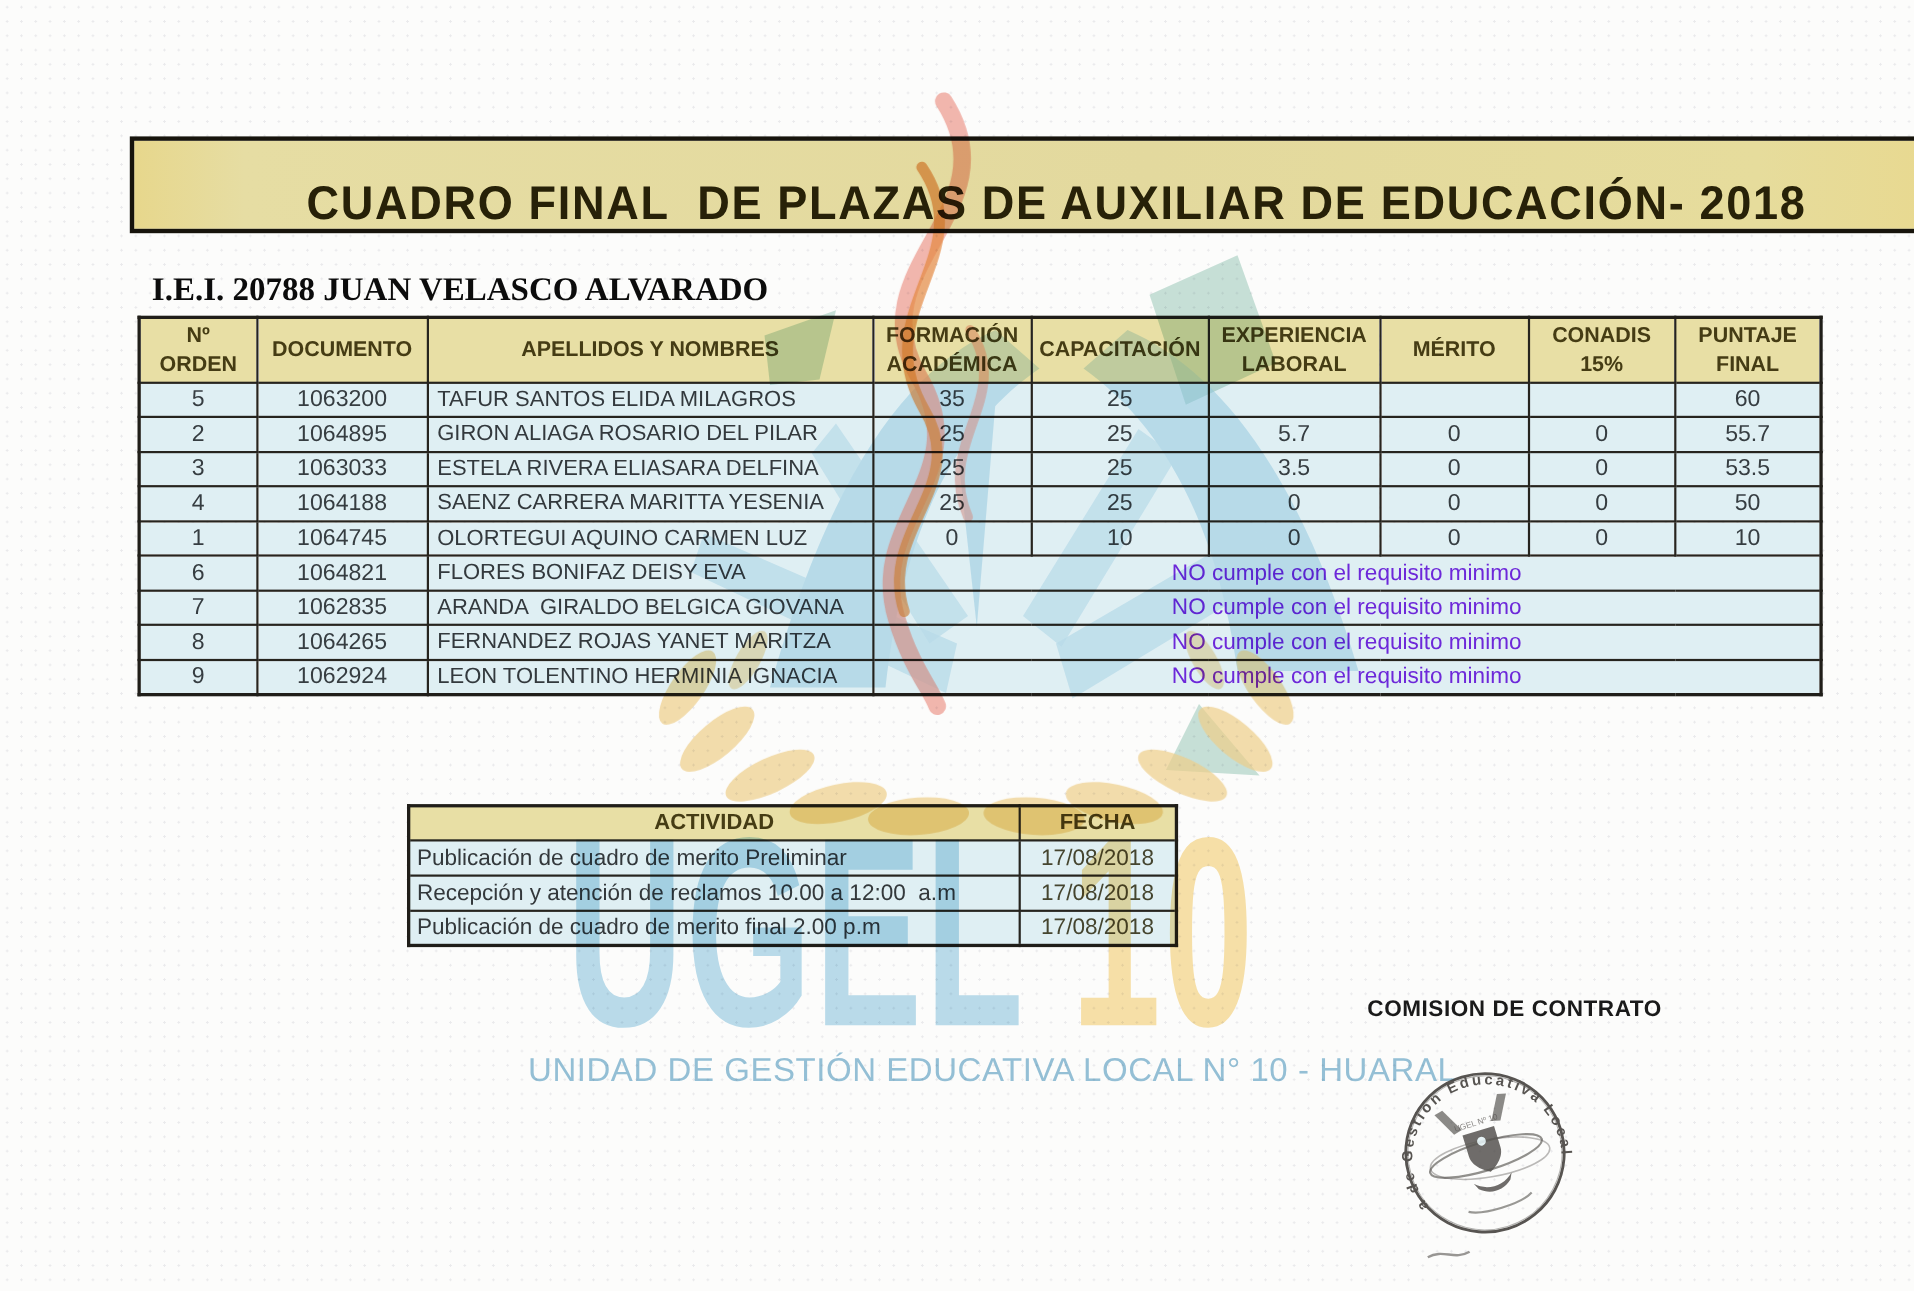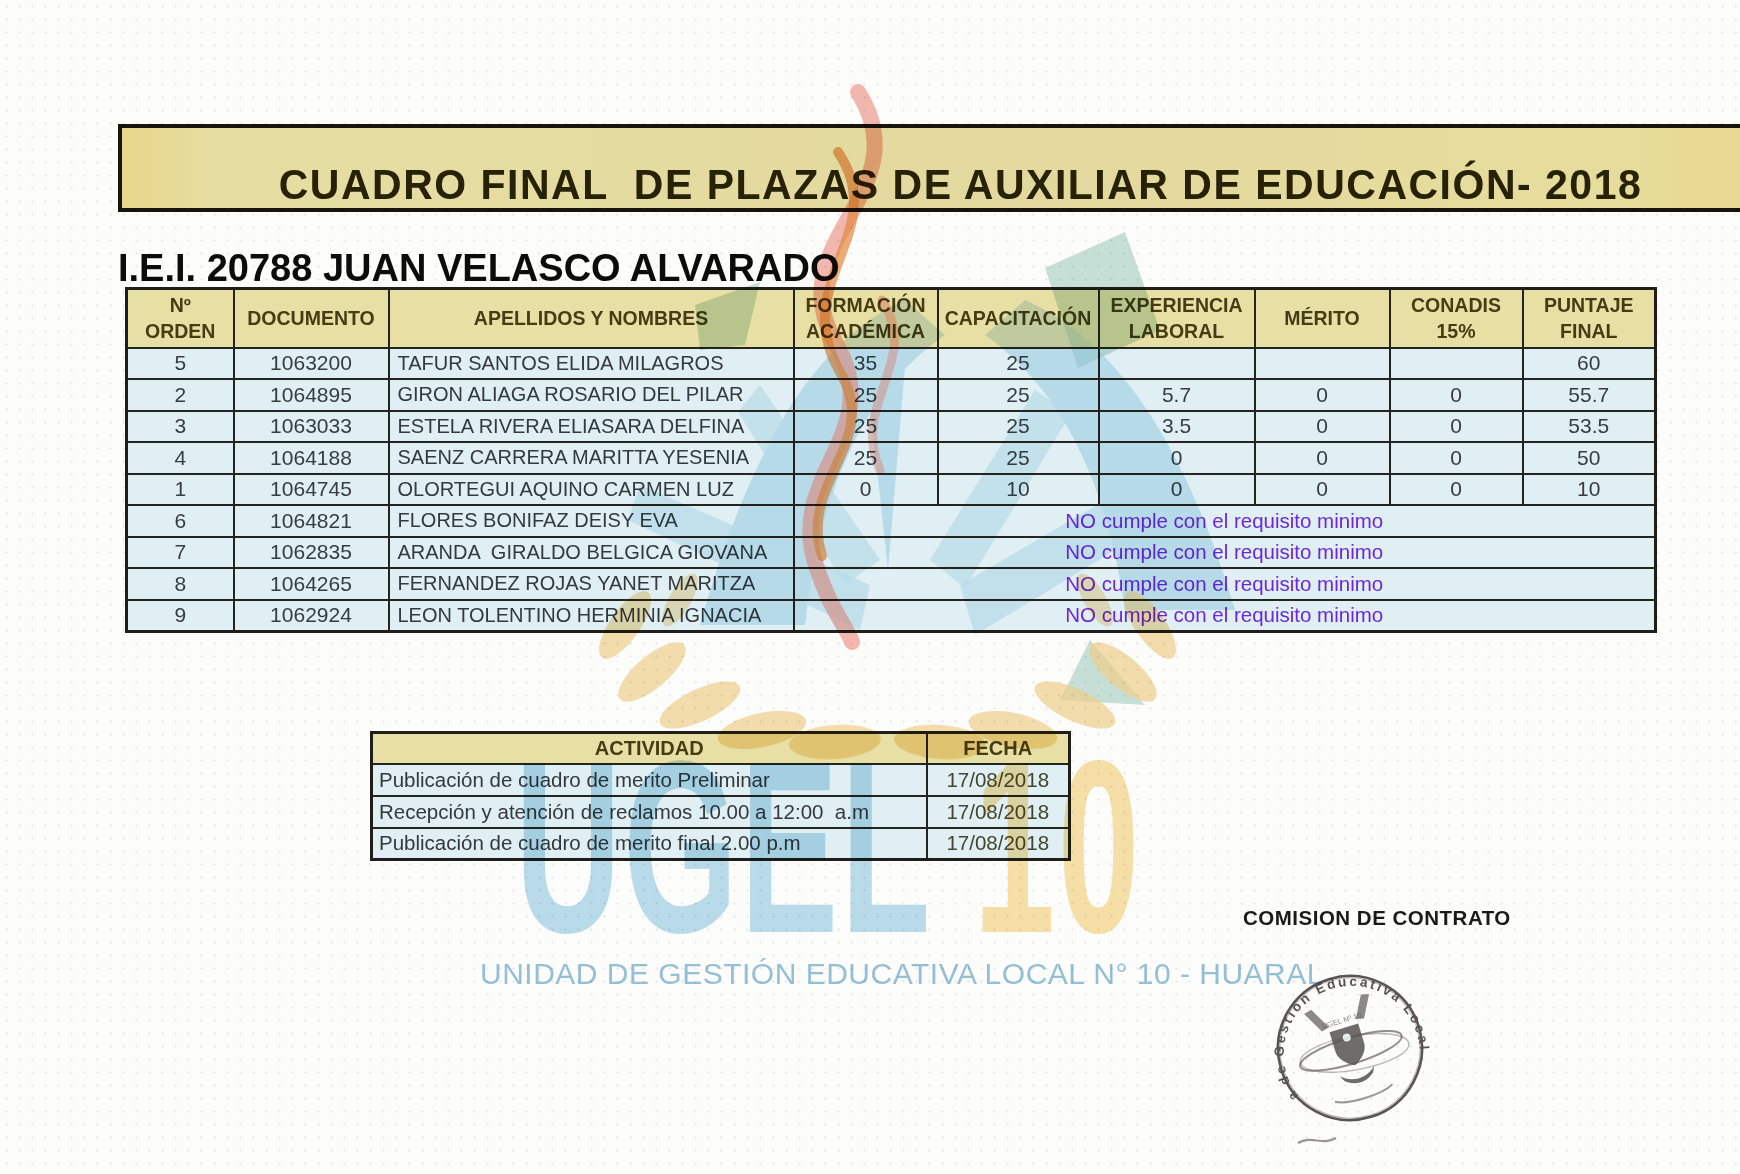--- a/index.html
+++ b/index.html
@@ -16,22 +16,22 @@
     box-sizing:border-box;border:4px solid #17140c;
     background:linear-gradient(90deg,#e7d78c 0%,#e6dda3 6%,#e3d99e 55%,#e6dc9c 88%,#e9d88d 100%);
     display:flex;align-items:flex-end;justify-content:center;z-index:2;
   }
   .banner-text{
     font-size:41px;font-weight:800;color:#272108;letter-spacing:1.5px;
     white-space:pre;transform:scaleY(1.05);
   }
   
   .institution{
-    position:absolute;left:118px;top:247px;z-index:2;
-    font-size:38px;font-weight:700;color:#0c0c0c;letter-spacing:0;white-space:pre;
+    position:absolute;left:138px;top:247px;z-index:2;
+    font-size:30px;font-weight:700;color:#0c0c0c;letter-spacing:0;white-space:pre;font-family:Liberation Serif, serif;
   }
   
   table{border-collapse:collapse;table-layout:fixed;}
   .results{
     position:absolute;left:125px;top:287px;width:1529px;z-index:2;
     border:3px solid #201e19;
   }
   .results th,.results td{
     border:2px solid #26241e;box-sizing:border-box;overflow:hidden;
   }

